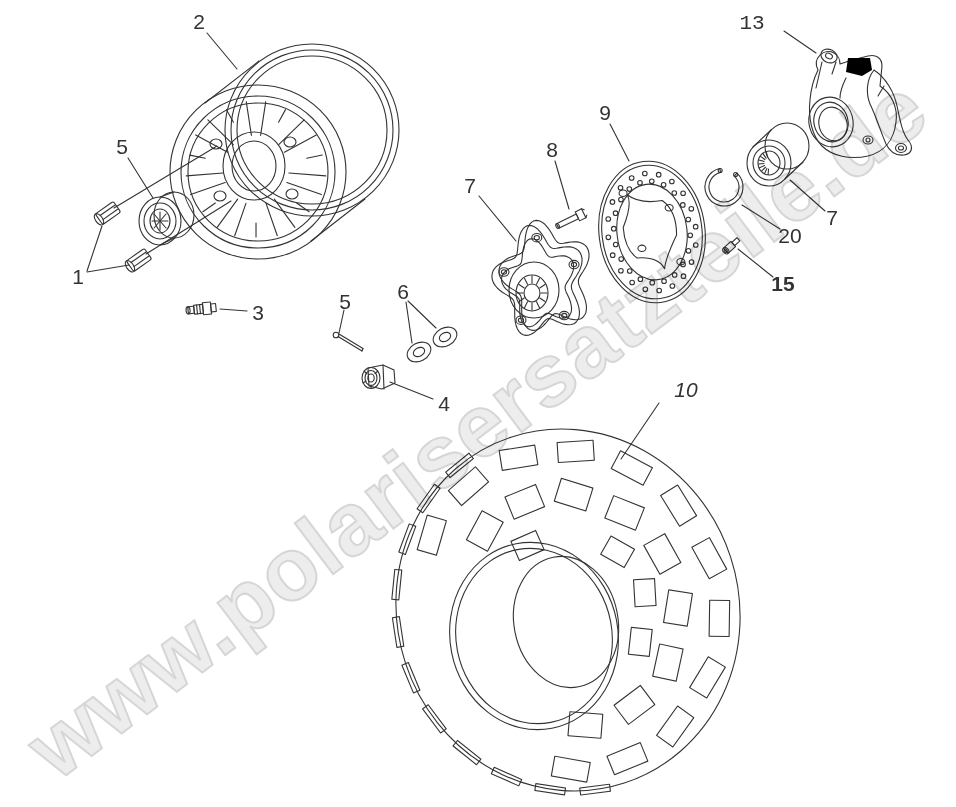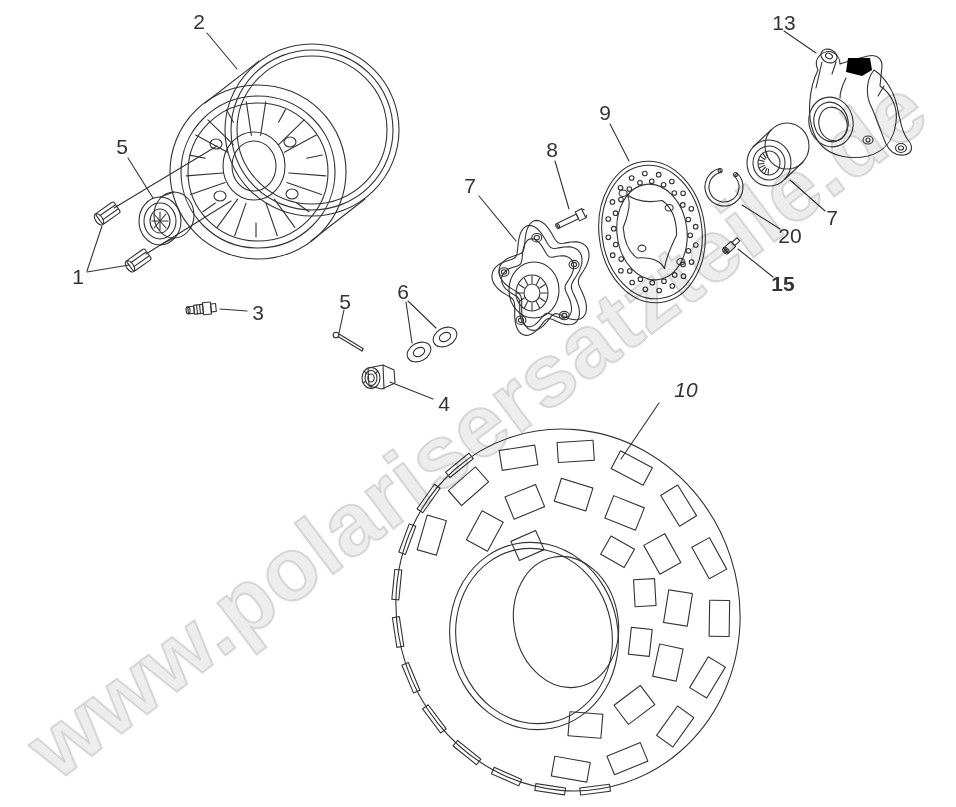--- a/index.html
+++ b/index.html
@@ -352,21 +352,21 @@
       <span class="callout" style="left: 258px; top: 313px;">3</span>
       <span class="callout" style="left: 444px; top: 404px;">4</span>
       <span class="callout" style="left: 345px; top: 302px;">5</span>
       <span class="callout" style="left: 403px; top: 292px;">6</span>
       <span class="callout" style="left: 470px; top: 186px;">7</span>
       <span class="callout" style="left: 552px; top: 150px;">8</span>
       <span class="callout" style="left: 605px; top: 113px;">9</span>
       <span class="callout" style="left: 686px; top: 390px; font-style: italic;">10</span>
       <span class="callout" style="left: 790px; top: 236px;">20</span>
       <span class="callout" style="left: 832px; top: 218px;">7</span>
-      <span class="callout" style="left: 784px; top: 23px;">13</span>
+      <span class="callout" style="left: 752px; top: 23px; font-family: Liberation Mono, monospace;">13</span>
       <span class="callout" style="left: 122px; top: 147px;">5</span>
       <span class="callout" style="left: 783px; top: 284px; font-weight: bold;">15</span>
     </div>
 
 
   <svg class="wm" width="956" height="807" viewBox="0 0 956 807">
     <text id="wm-text" transform="translate(495,452) rotate(-37)" text-anchor="middle" fill="#ededed" stroke="#d6d6d6" stroke-width="2">www.polarisersatzteile.de</text>
   </svg>
 </div>
 

